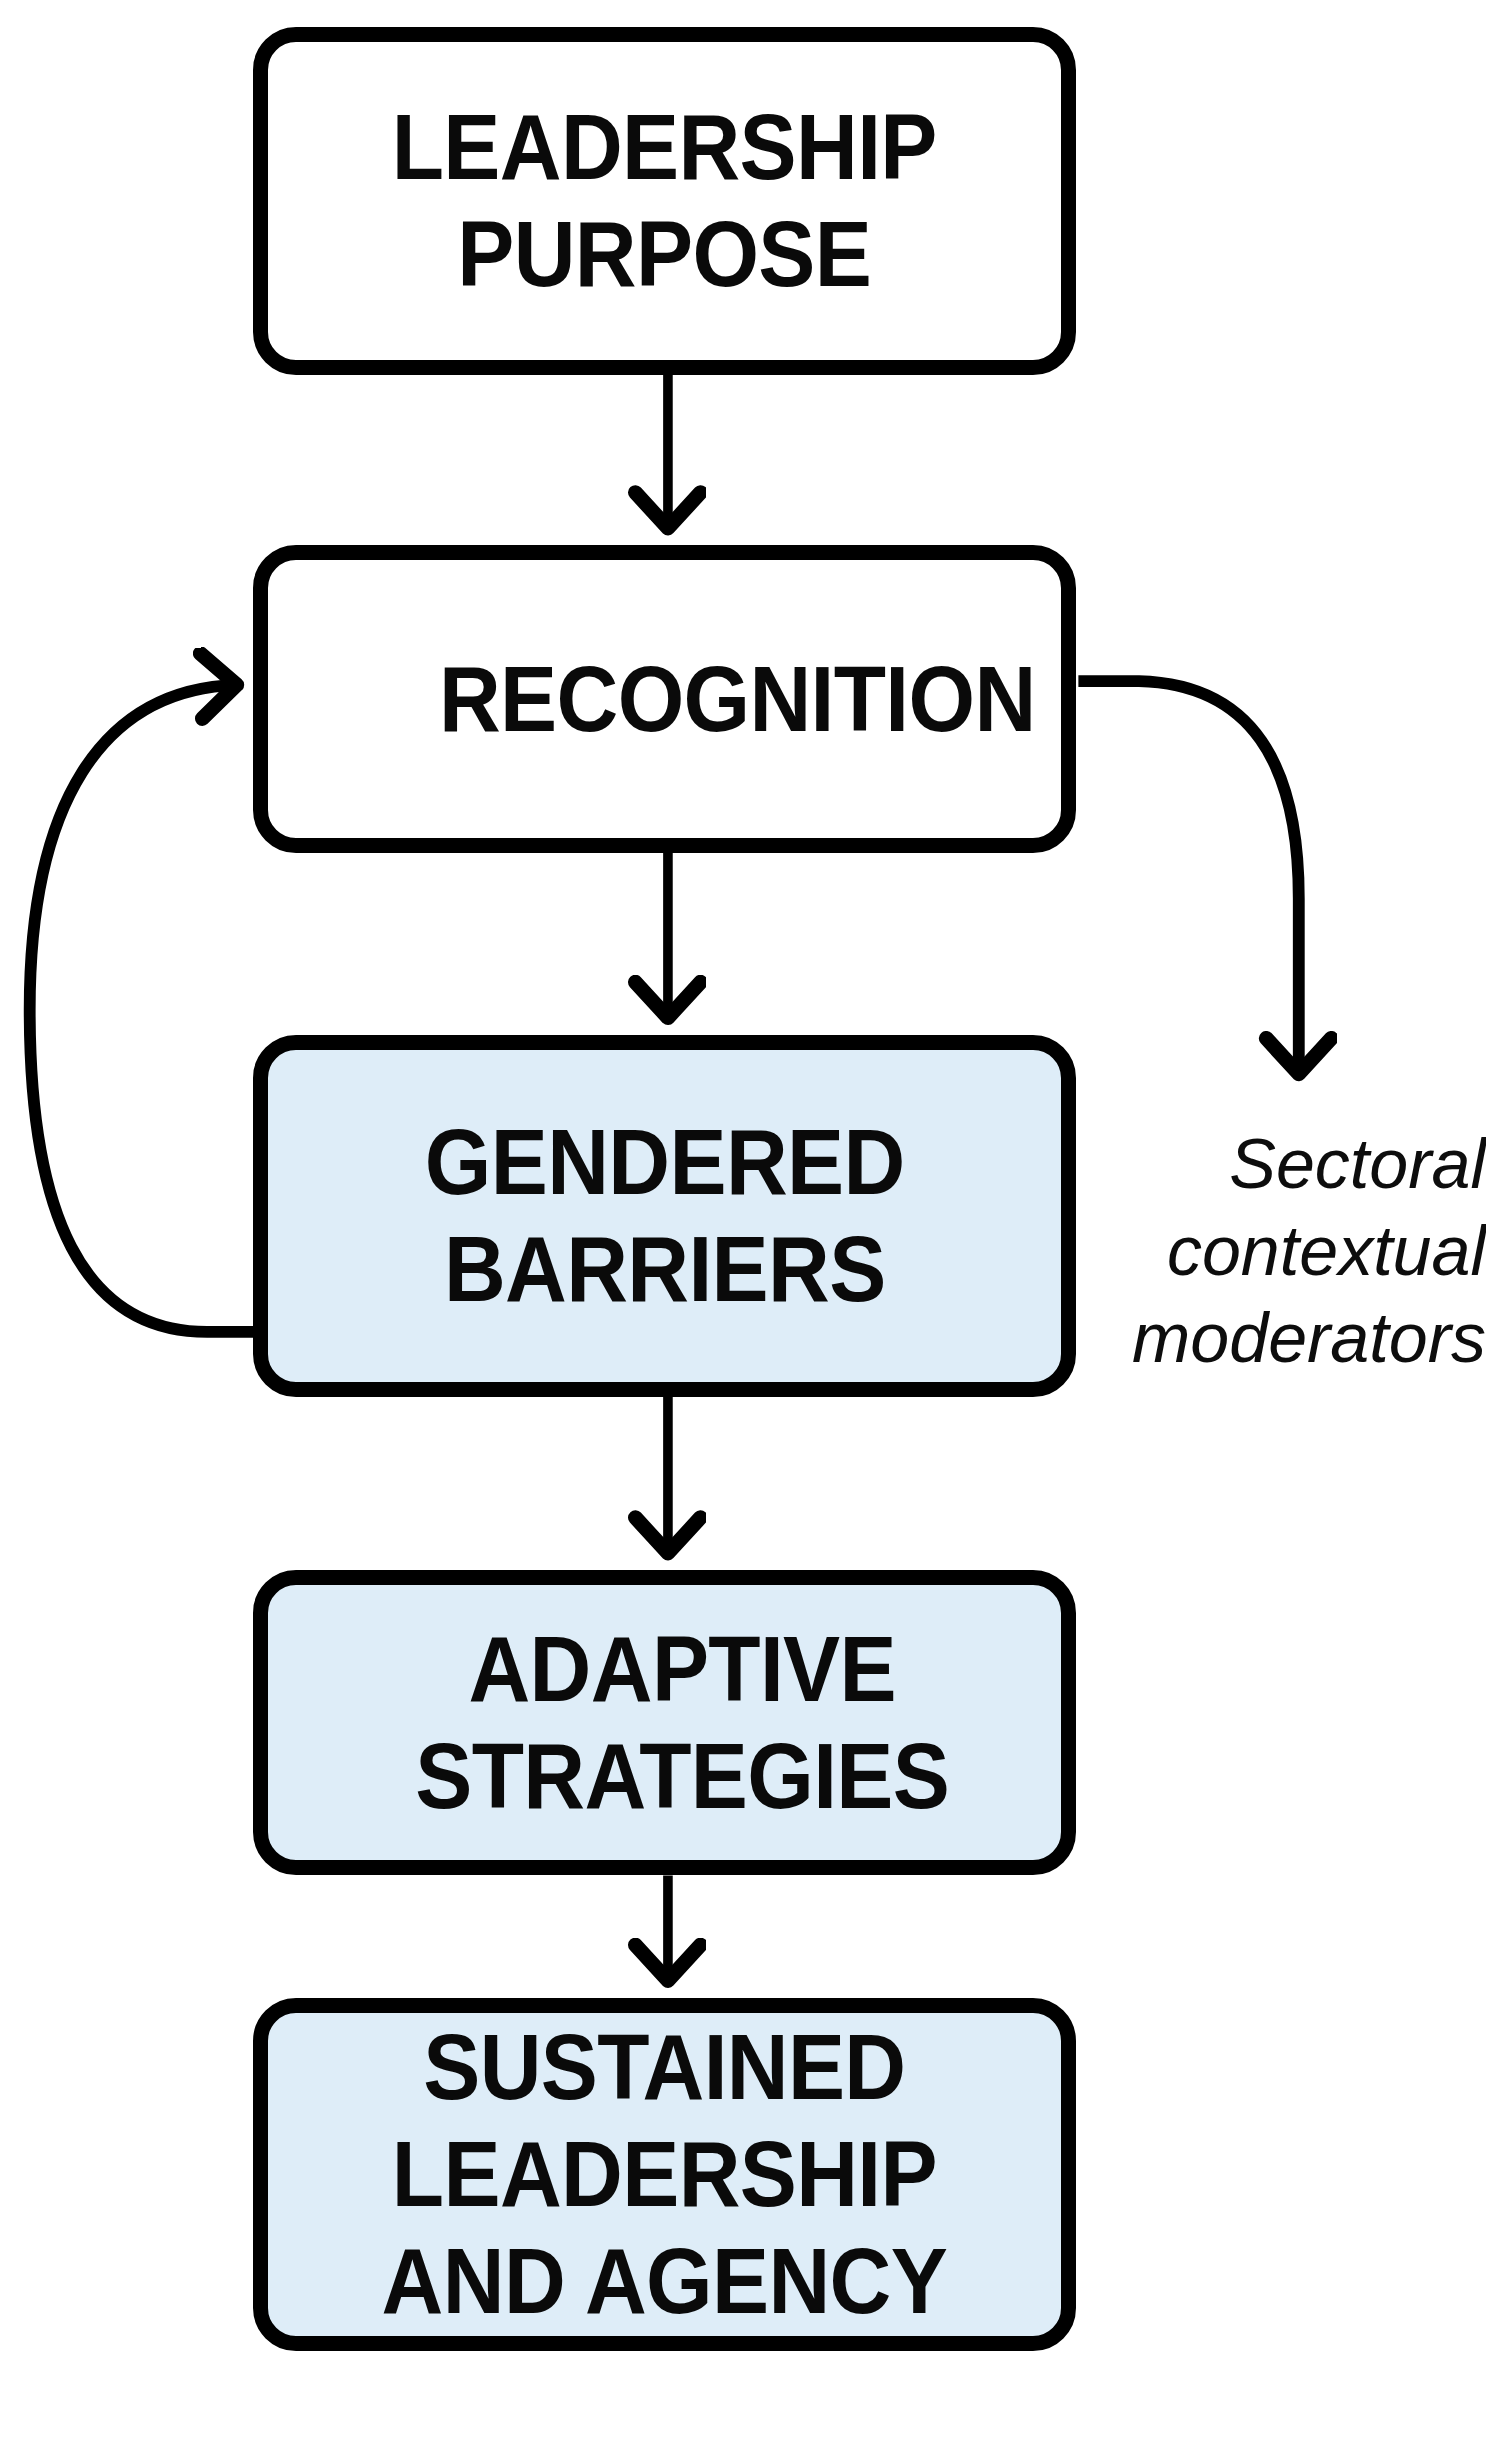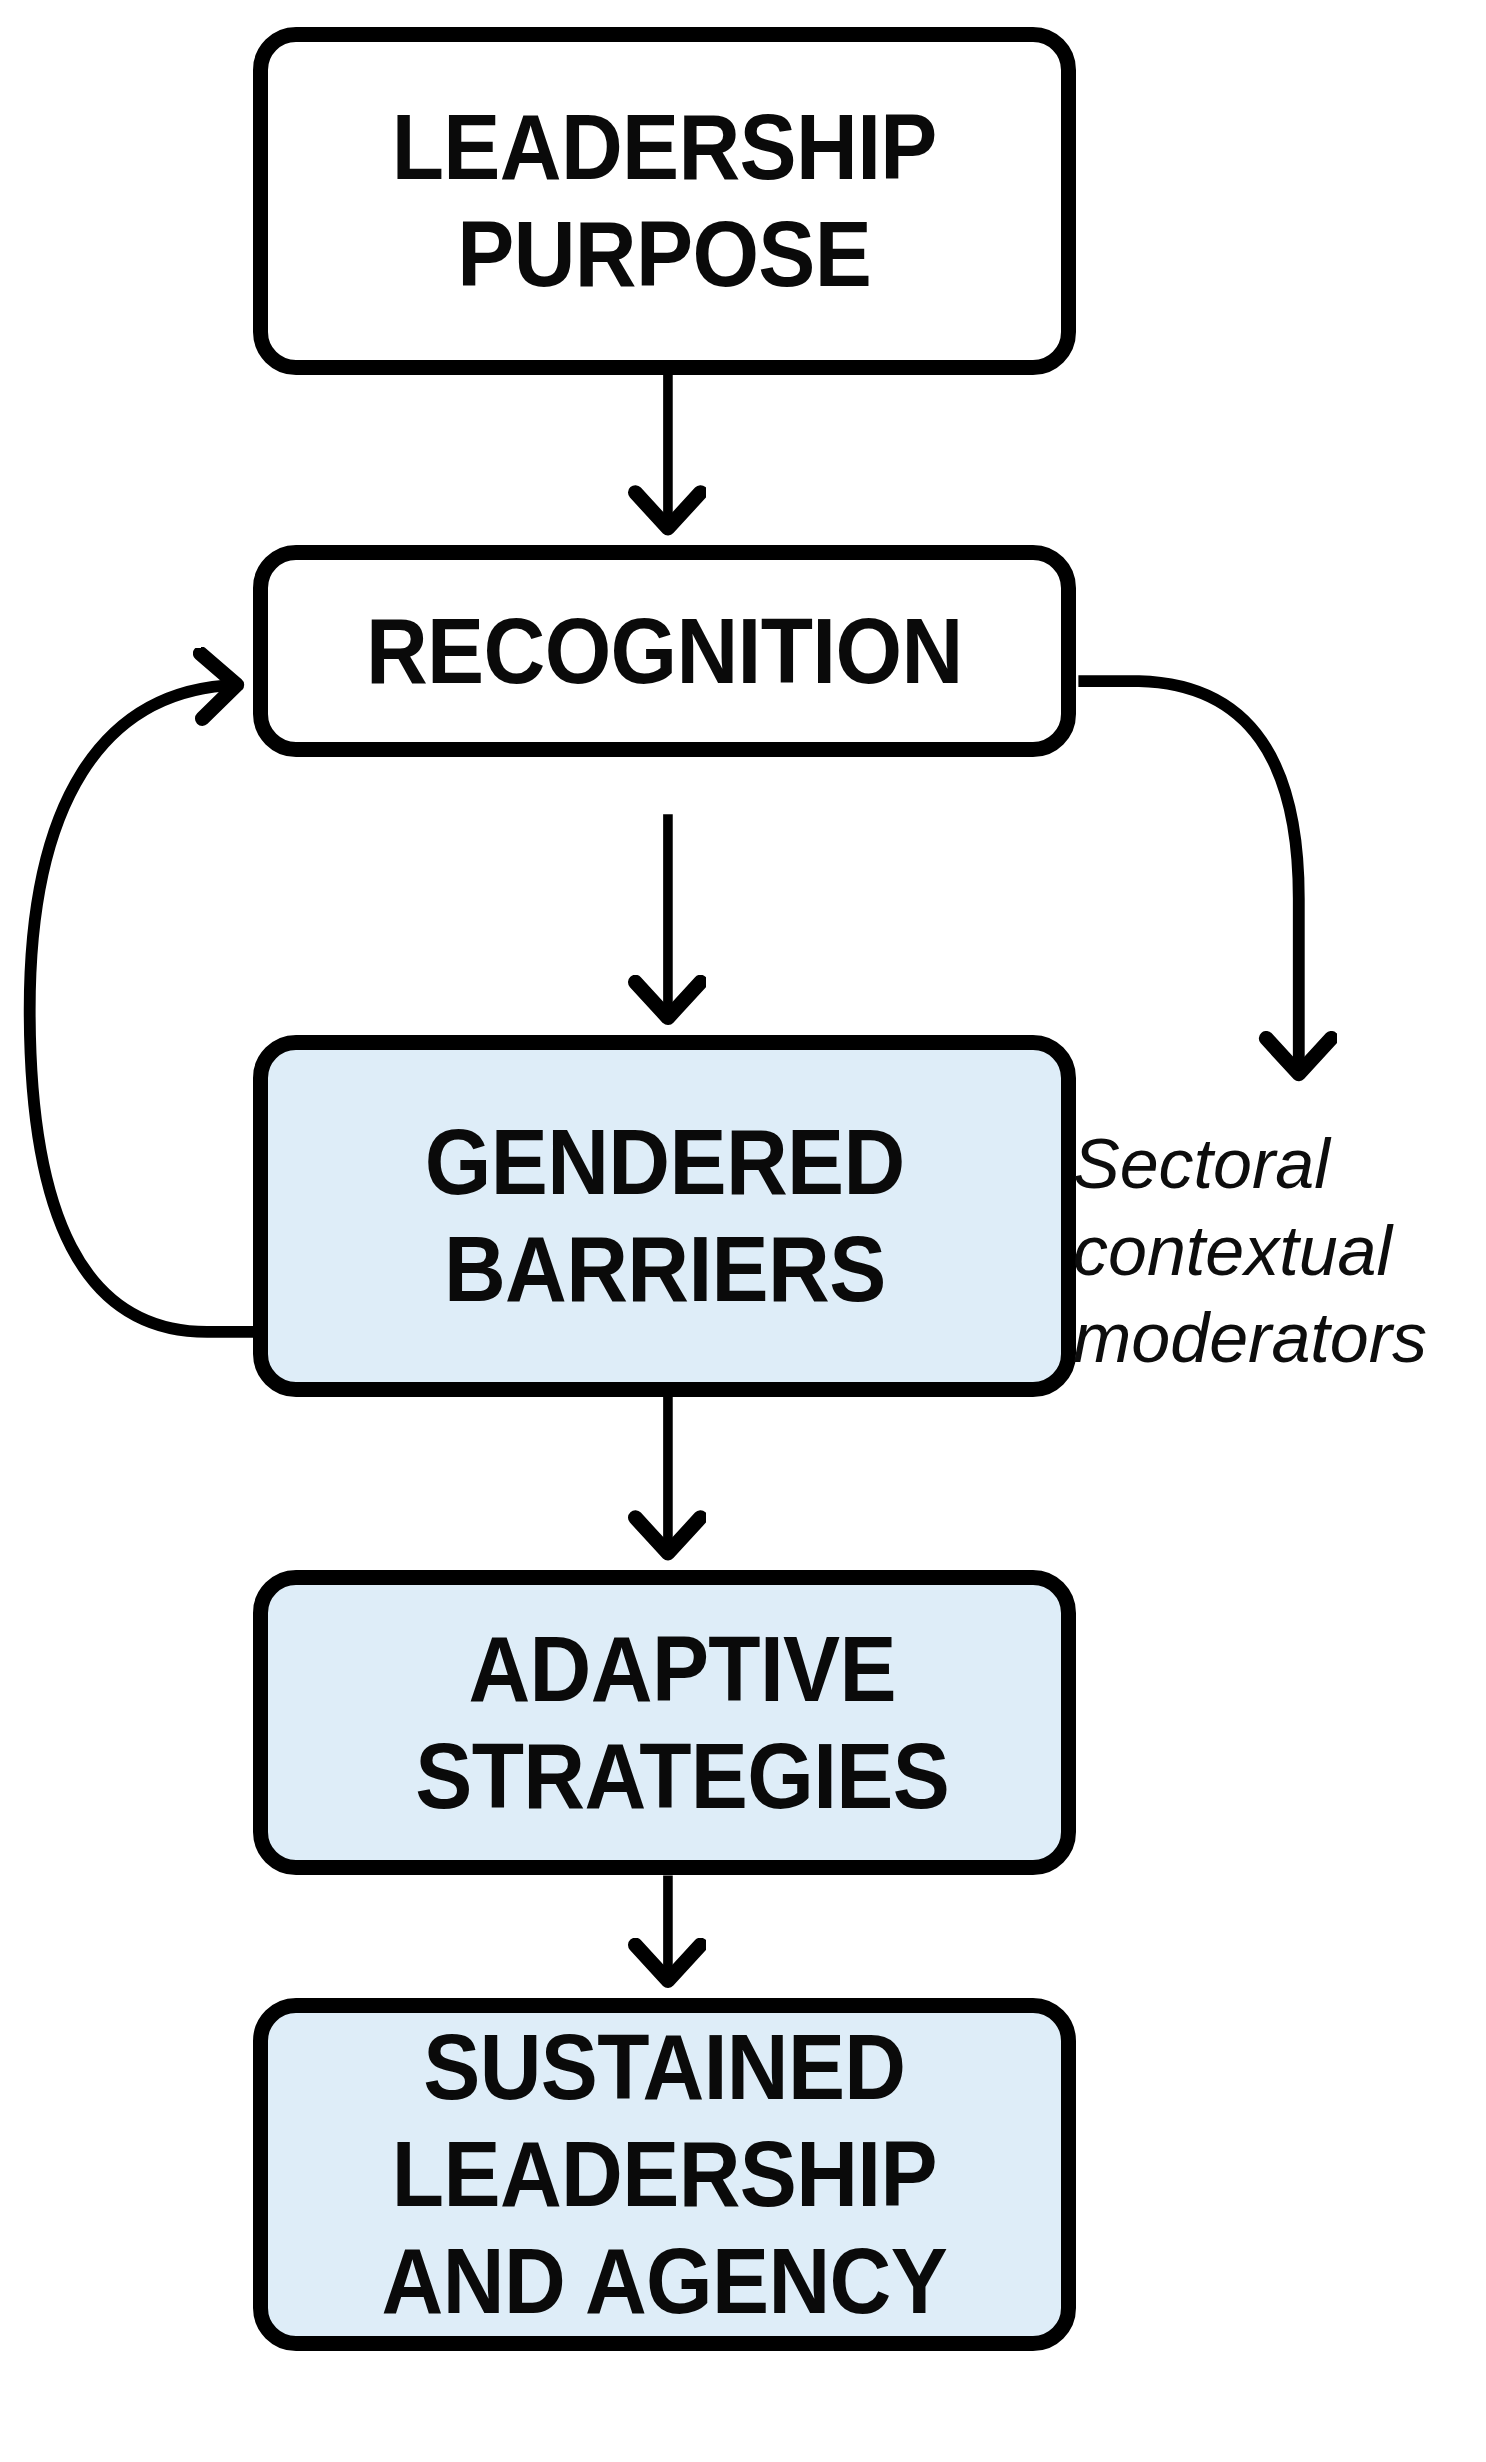--- a/index.html
+++ b/index.html
@@ -34,36 +34,36 @@
     font-size: 93px;
     line-height: 1.15;
     color: #0a0a0a;
     text-align: center;
     white-space: pre-line;
     transform: scaleX(0.92);
     transform-origin: center;
     letter-spacing: -0.7px;
   }
   .node-1 { top: 27px;   height: 348px; }
-  .node-2 { top: 545px;  height: 212px; }
+  .node-2 { top: 545px;  height: 308px; justify-content: flex-end; }
   .node-3 { top: 1035px; height: 362px; }
   .node-4 { top: 1570px; height: 305px; }
   .node-5 { top: 1998px; height: 353px; }
 
   .side-label {
     position: absolute;
     left: 1073px;
     top: 1121px;
     width: 413px;
     font-style: italic;
     font-weight: 400;
     font-size: 70px;
     line-height: 1.24;
     color: #0d0d0d;
-    text-align: left;
+    text-align: right;
     white-space: pre-line;
   }
 </style>
 </head>
 <body>
 
 <div class="canvas">
 
   <svg class="arrows-layer" viewBox="0 0 2009 3329" xmlns="http://www.w3.org/2000/svg">
     <defs>

